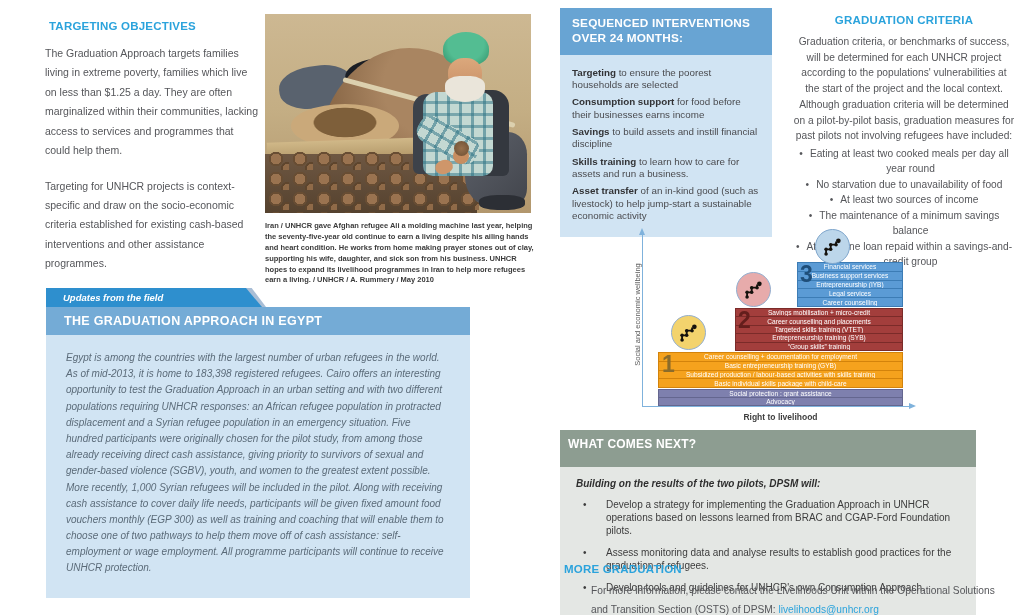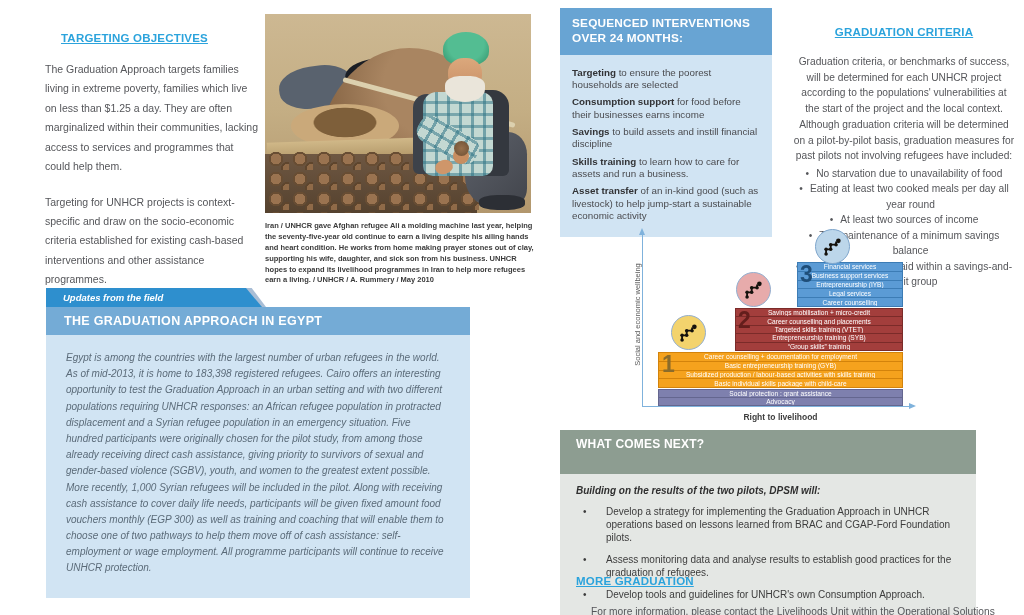--- a/index.html
+++ b/index.html
@@ -1,19 +1,19 @@
 <!DOCTYPE html>
 <html><head>
 <meta charset="utf-8">
 <style>
   html,body{margin:0;padding:0;}
   body{width:1024px;height:615px;position:relative;background:#ffffff;
        font-family:"Liberation Sans",sans-serif;color:#55565a;overflow:hidden;}
   .abs{position:absolute;}
-  h2{margin:16px;font-size:11.5px;font-weight:bold;color:#2ba3dc;letter-spacing:.2px;text-decoration:underline;}
+  h2{margin:4px;font-size:11.5px;font-weight:bold;color:#2ba3dc;letter-spacing:.2px;}
 
   
   #left-text{left:45px;top:16px;width:213px;}
   #left-text p{margin:12px 0 16px;font-size:10.5px;line-height:1.85;color:#55565a;}
 
   
   #photo{left:265px;top:14px;width:266px;height:199px;overflow:hidden;margin:0;
          background:linear-gradient(180deg,#cdb892 0%,#c4ae84 48%,#b2976d 100%);}
   #photo div{position:absolute;}
   .ph-cloth{left:14px;top:52px;width:74px;height:42px;background:#59626e;border-radius:45%;transform:rotate(-8deg);}
@@ -107,22 +107,22 @@
   .n3{left:180px;top:39px;color:#1f4e79;}
   .n2{left:118px;top:85px;color:#641e1c;}
   .n1{left:42px;top:129px;color:#8b6c2b;}
   .circ{width:33px;height:33px;border-radius:50%;display:flex;align-items:center;justify-content:center;z-index:4;}
   .c1{left:51px;top:91px;background:#f3d36d;border:1.5px solid #93afd0;}
   .c2{left:116px;top:48px;background:#e7abab;border:1.5px solid #93afd0;}
   .c3{left:195px;top:5px;background:#bcd6ea;border:1.5px solid #7fa6cc;}
 
   
   #next{left:560px;top:430px;width:416px;}
-  .next-head{background:#8d9d91;color:#fff;font-size:12px;font-weight:bold;height:44px;
-             line-height:29px;padding-left:16px;letter-spacing:.2px;}
+  .next-head{background:#8d9d91;color:#fff;font-size:12px;font-weight:bold;height:37px;
+             line-height:29px;padding-left:8px;letter-spacing:.2px;}
   .next-body{background:#e4e7e4;padding:11px 16px 12px;}
   .next-body .lead{margin:0 0 9px;font-size:10px;font-weight:bold;color:#2f2f2f;font-style:italic;}
   .next-body ul{margin:0;padding:0;list-style:none;}
   .next-body li{position:relative;font-size:10px;color:#3c3c3c;line-height:1.3;
                 padding-left:30px;margin-bottom:9px;}
   .next-body li::before{content:"•";position:absolute;left:7px;color:#3c3c3c;}
 
   
   #more{left:560px;top:559px;width:445px;}
   #more p{margin:7px 0 0;font-size:10.2px;line-height:1.82;padding-left:31px;}
@@ -179,22 +179,22 @@
     <p><b>Savings</b><span> to build assets and instill financial discipline</span></p>
     <p><b>Skills training</b><span> to learn how to care for assets and run a business.</span></p>
     <p><b>Asset transfer</b><span> of an in-kind good (such as livestock) to help jump-start a sustainable economic activity</span></p>
   </div>
 </div>
 
 <div class="abs" id="criteria">
   <h2>GRADUATION CRITERIA</h2>
   <p>Graduation criteria, or benchmarks of success, will be determined for each UNHCR project according to the populations' vulnerabilities at the start of the project and the local context. Although graduation criteria will be determined on a pilot-by-pilot basis, graduation measures for past pilots not involving refugees have included:</p>
   <ul>
+    <li>Eating at least two cooked meals per day all year round</li>
     <li>No starvation due to unavailability of food</li>
-    <li>Eating at least two cooked meals per day all year round</li>
     <li>At least two sources of income</li>
     <li>The maintenance of a minimum savings balance</li>
     <li>At least one loan repaid within a savings-and-credit group</li>
   </ul>
 </div>
 
 <div class="abs" id="diagram">
   <div class="abs ylab">Social and economic wellbeing</div>
   <div class="abs y-axis"></div>
   <div class="abs y-arrow"></div>

